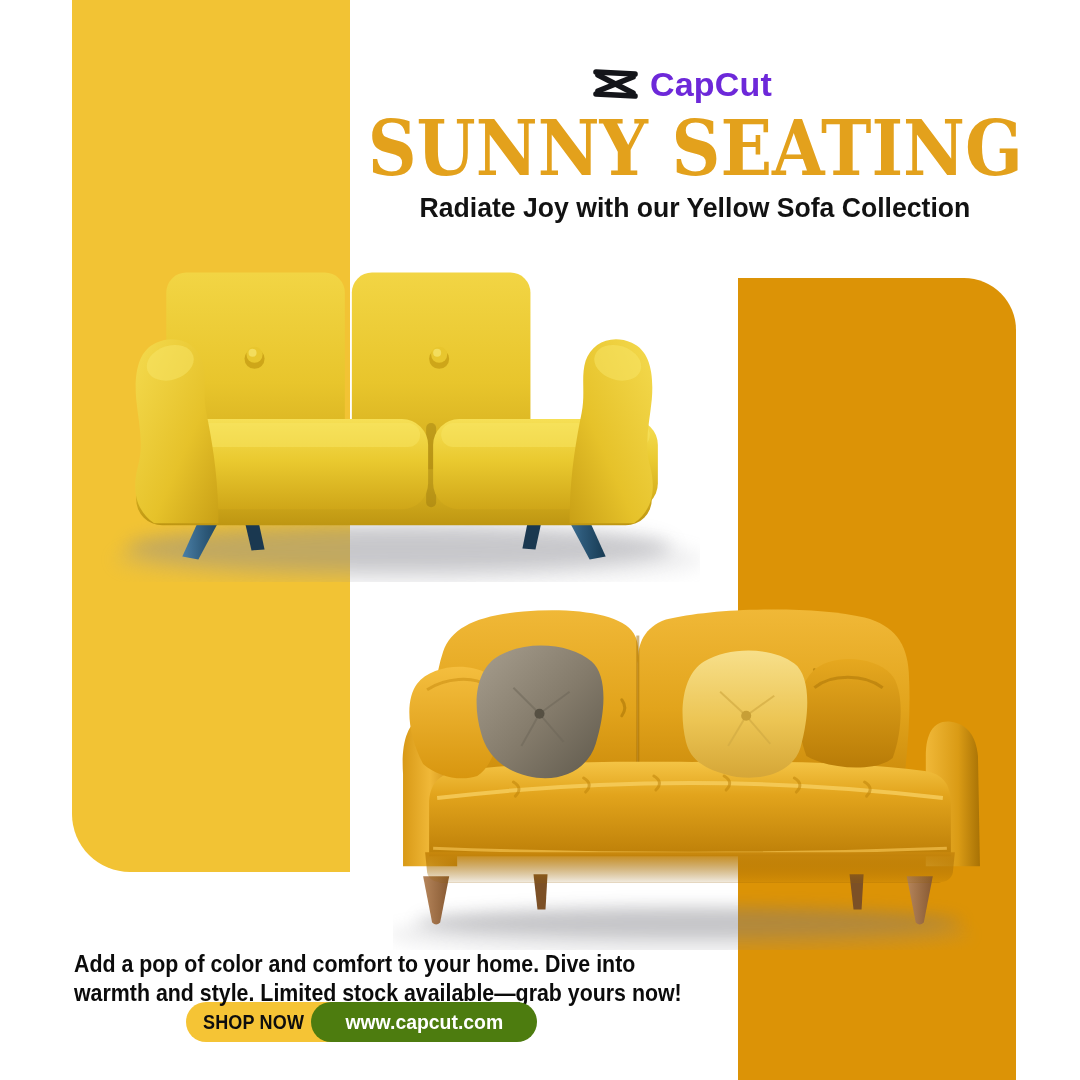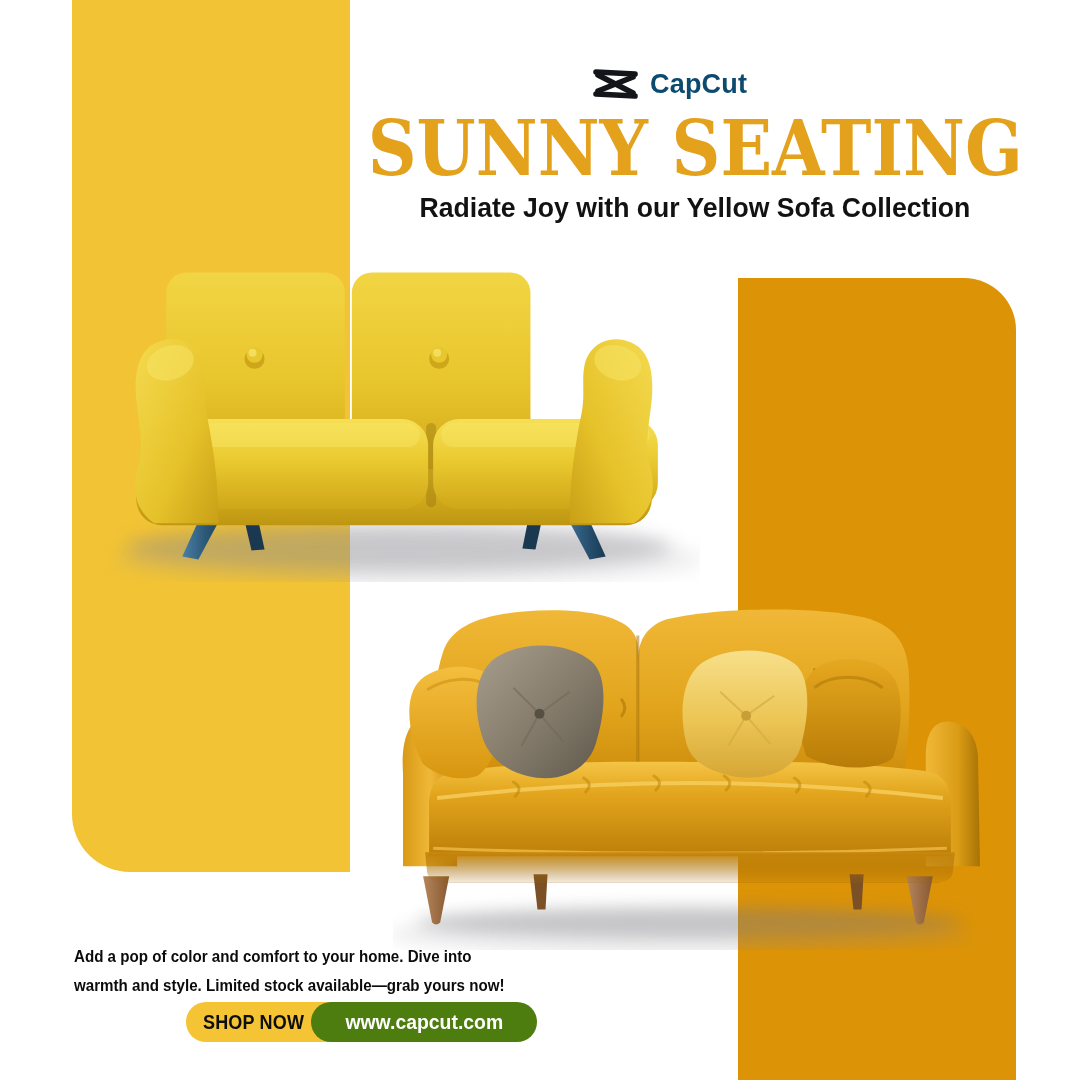--- a/index.html
+++ b/index.html
@@ -6,34 +6,34 @@
   .canvas{position:relative;width:1080px;height:1080px;background:#ffffff;overflow:hidden;
           font-family:"Liberation Sans",sans-serif;}
   
   .strip-left{position:absolute;left:72px;top:0;width:278px;height:872px;
               background:#F2C334;border-radius:0 0 0 58px;}
   .panel-right{position:absolute;left:738px;top:278px;width:278px;height:802px;
                background:#DC9306;border-radius:0 52px 0 0;}
   
   .logo-row{position:absolute;left:592px;top:64px;display:flex;align-items:center;gap:11px;z-index:5;}
   .logo-icon svg{display:block;}
-  .logo-text{font-size:27px;font-weight:700;color:#0c4a6e;letter-spacing:.2px;}
+  .logo-text{font-size:34px;font-weight:700;color:#6d28d9;letter-spacing:.2px;}
   
   .title-wrap{position:absolute;left:300px;top:110px;width:790px;text-align:center;z-index:5;}
   .title{display:inline-block;margin:0;font-family:"DejaVu Serif",serif;font-weight:700;
          font-size:77px;line-height:1;color:#E3A11C;transform:scaleX(.88);white-space:nowrap;}
   .subtitle-wrap{position:absolute;left:300px;top:192px;width:790px;text-align:center;z-index:5;}
   .subtitle{display:inline-block;font-size:28px;font-weight:600;color:#121212;
             transform:scaleX(.95);white-space:nowrap;}
   
   .sofa-top{position:absolute;left:88px;top:250px;width:612px;height:332px;z-index:3;}
   .sofa-bottom{position:absolute;left:393px;top:603px;width:597px;height:347px;z-index:3;}
   
   .description{position:absolute;left:74px;top:925px;z-index:5;color:#0B0B0B;
-               font-size:17px;line-height:29px;font-weight:600;}
+               font-size:24px;line-height:29px;font-weight:600;}
   .description .line{display:block;white-space:nowrap;transform:scaleX(.89);transform-origin:left top;}
   
   .pill-shop{position:absolute;left:186px;top:1002px;width:292px;height:40px;border-radius:20px;
              background:#F5C435;z-index:4;border:none;cursor:pointer;text-align:left;padding:0;}
   .pill-shop .label{display:inline-block;margin-left:17px;line-height:40px;font-size:20px;
              font-weight:700;color:#0E0E0E;letter-spacing:.2px;transform:scaleX(.9);
              transform-origin:left center;white-space:nowrap;font-family:"Liberation Sans",sans-serif;}
   .pill-site{position:absolute;left:311px;top:1002px;width:226px;height:40px;border-radius:20px;
              background:#4d7c0f;z-index:5;border:none;cursor:pointer;display:flex;
              align-items:center;justify-content:center;padding:0;}

